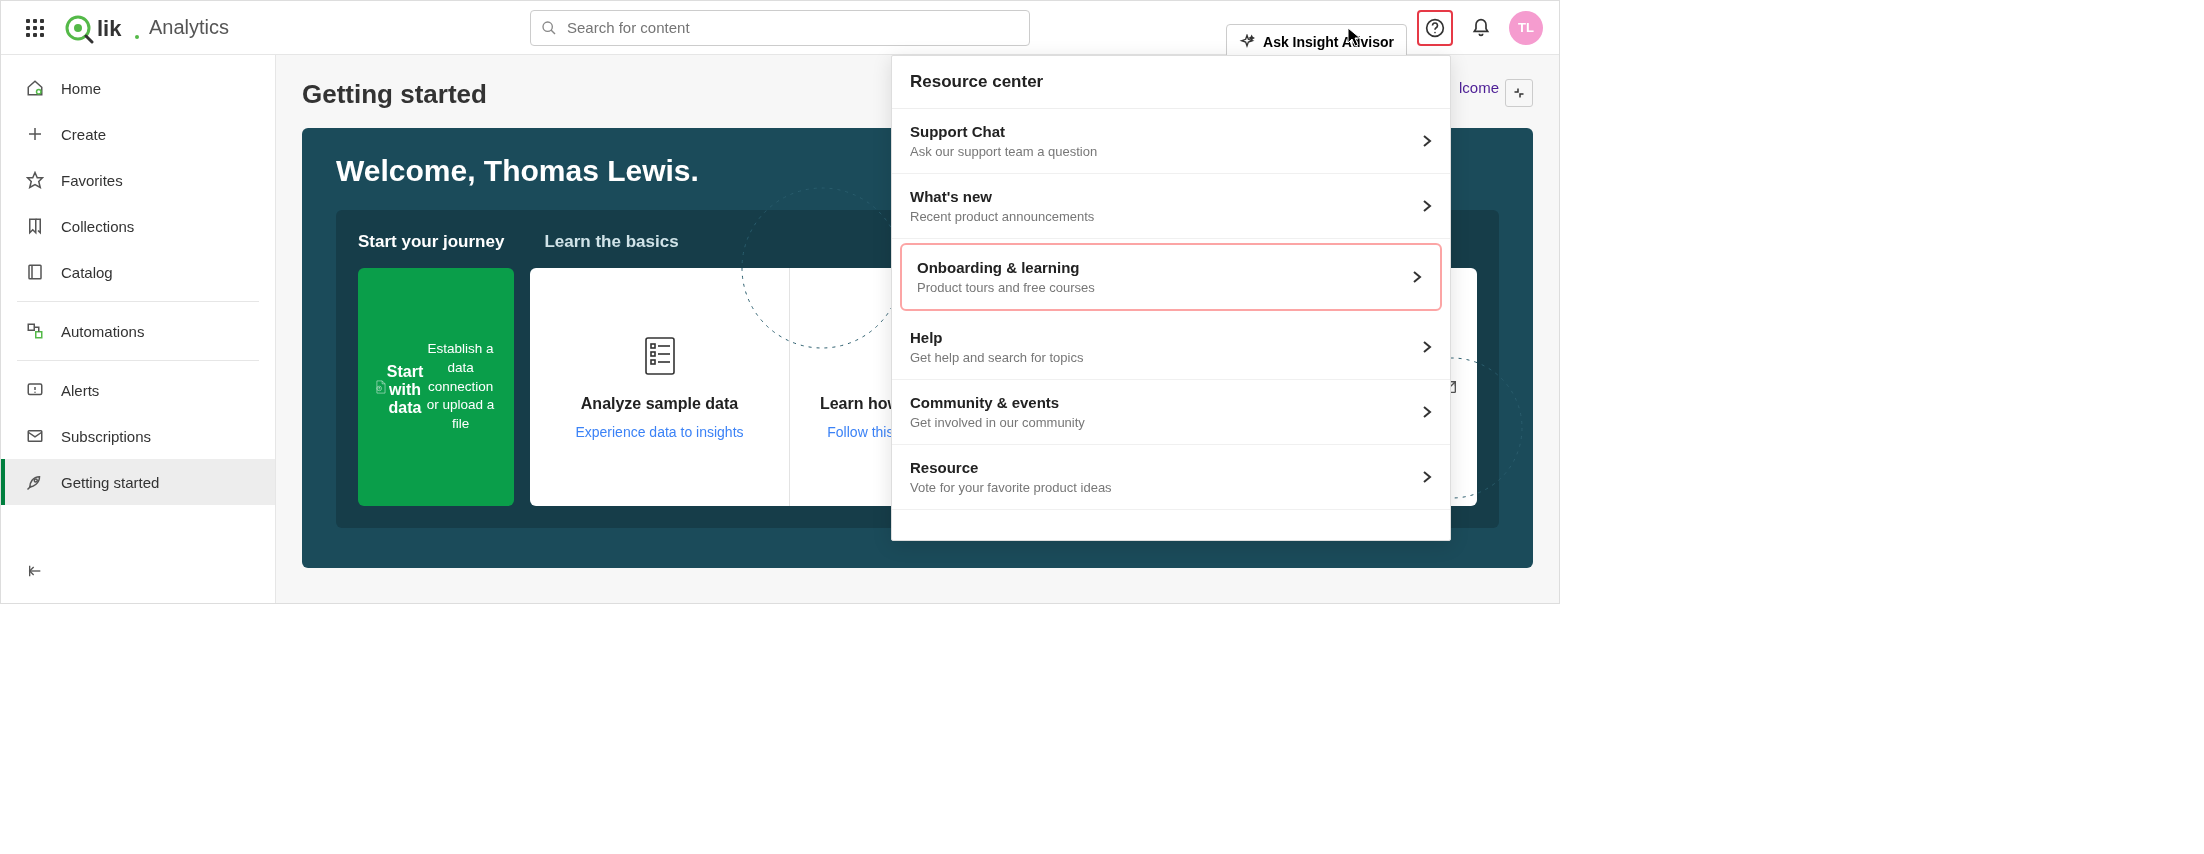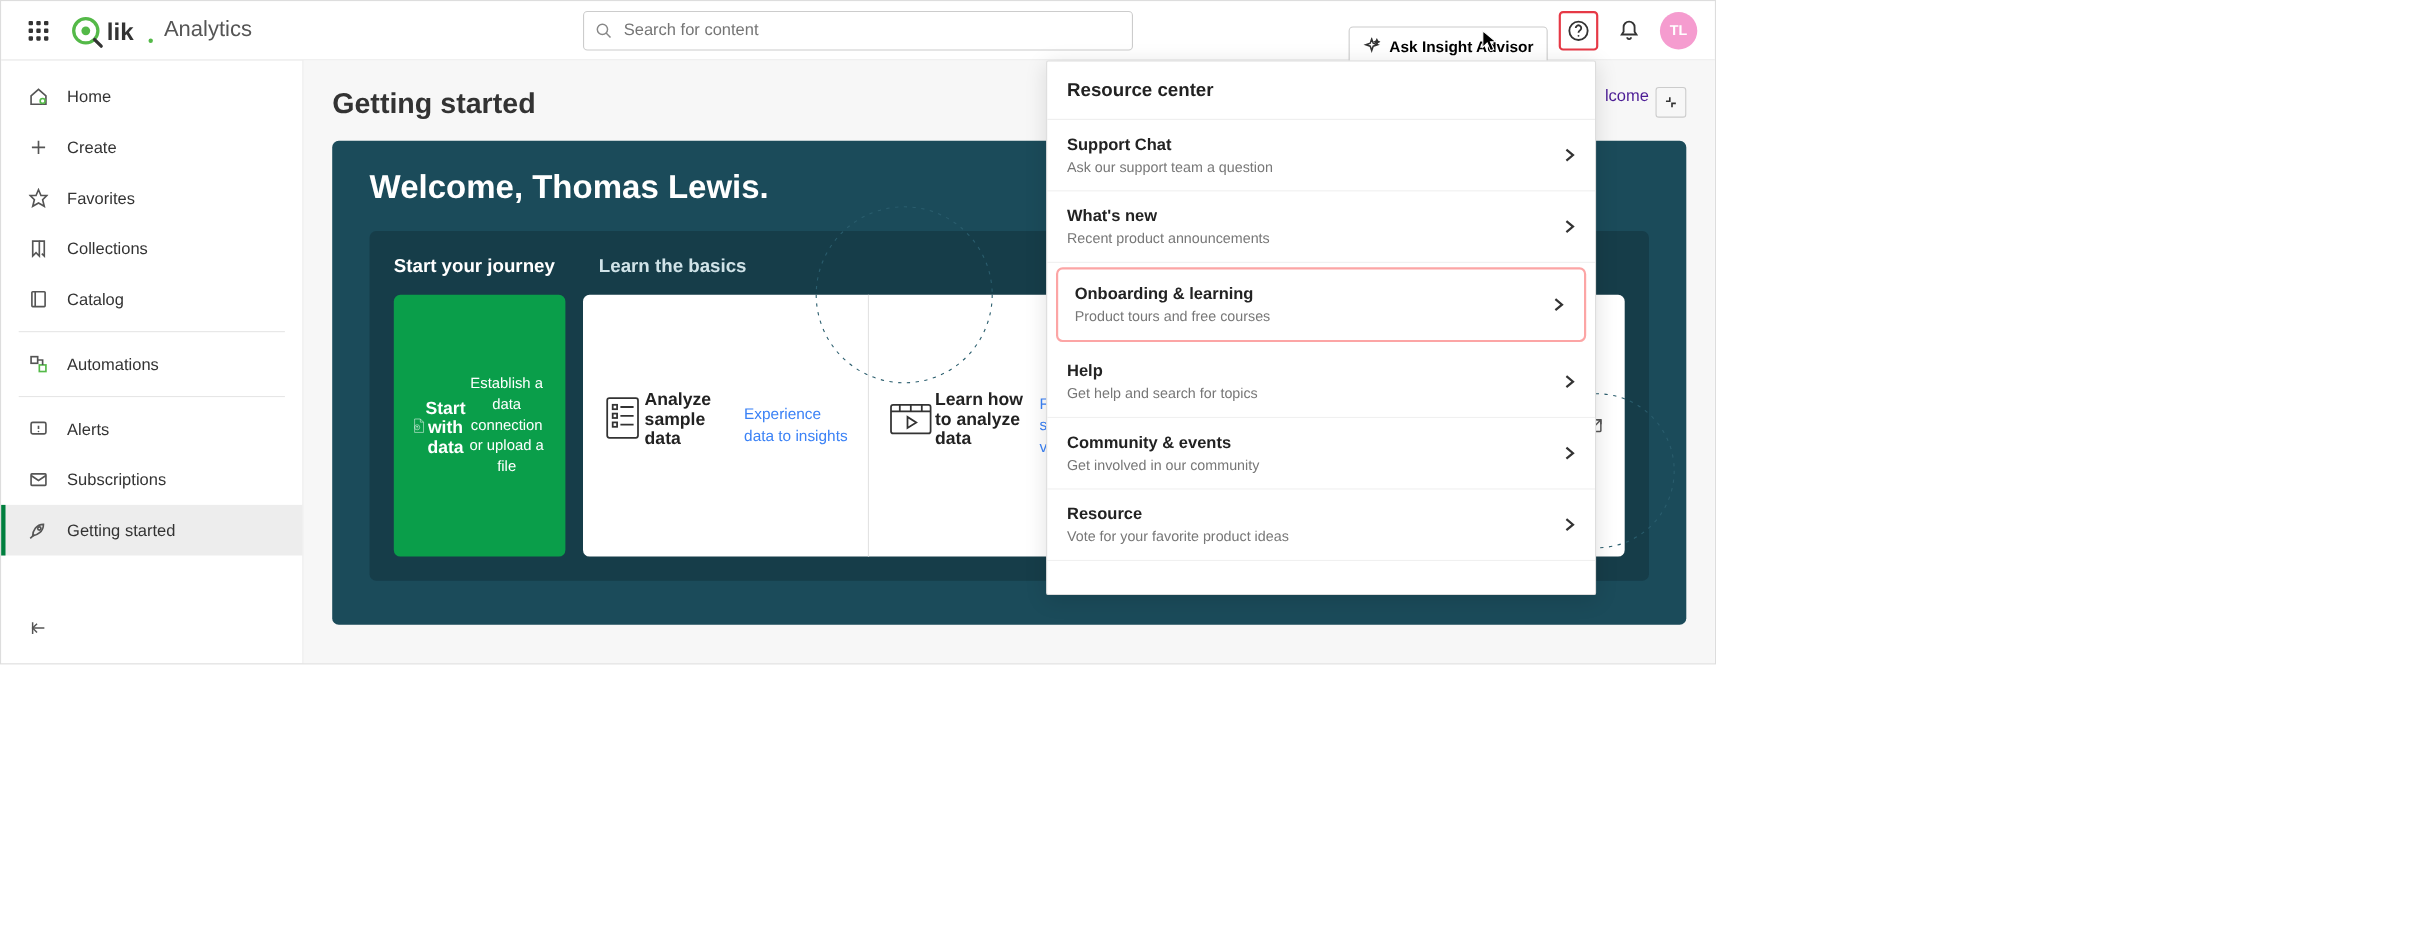--- a/index.html
+++ b/index.html
@@ -39,28 +39,28 @@
   .hero-bgdeco { position:absolute; inset:0; pointer-events:none; }
   .hero h1 { color: #fff; font-size: 30px; font-weight: 700; margin-bottom: 22px; }
   .journey-wrap { background: #163d49; border-radius: 6px; padding: 22px; overflow:hidden; }
   .journey-tabs { display: flex; gap: 40px; color: #d0e3e8; font-size: 17px; font-weight: 600; margin-bottom: 16px; }
   .cards { display: flex; gap: 16px; }
   .card { border-radius: 6px; text-align: center; padding: 24px 16px; height: 238px; }
   .card.green { background: #0a9e4a; color: #fff; width: 156px; display:flex; flex-direction:row; align-items:center; justify-content:center; }
   .card.green .ctitle { font-size: 16px; font-weight: 700; margin: 14px 0 8px; }
   .card.green .cdesc { font-size: 13.5px; line-height: 1.4; }
   .white-cards { background: #fff; border-radius: 6px; display: flex; flex: 1; }
-  .wcard { flex: 1; padding: 20px 16px; display:flex; flex-direction:row; align-items:center; justify-content:center; text-align:left; }
+  .wcard { flex: 1; padding: 20px 16px; display:flex; flex-direction:column; align-items:center; justify-content:center; text-align:center; }
   .wcard + .wcard { border-left: 1px solid #e3e3e3; }
   .wcard .icn { height: 50px; display:flex; align-items:center; justify-content:center; margin-bottom: 14px; color:#333; }
   .wcard .ctitle { font-size: 16px; font-weight: 700; color: #222; margin-bottom: 10px; }
   .wcard .cdesc { font-size: 14px; color: #3b82f6; line-height: 1.4; }
 
   
-  .popover { position: absolute; top: 54px; right: 108px; width: 500px; background: #fff; border: 1px solid #ddd; border-radius: 2px; box-shadow: 0 4px 20px rgba(0,0,0,0.12); z-index: 50; margin-left: 33px; }
+  .popover { position: absolute; top: 54px; right: 108px; width: 560px; background: #fff; border: 1px solid #ddd; border-radius: 2px; box-shadow: 0 4px 20px rgba(0,0,0,0.12); z-index: 50; margin-left: 33px; }
   .popover-header { padding: 16px 18px; font-size: 17px; font-weight: 700; border-bottom: 1px solid #eee; }
   .rc-item { display:flex; align-items:center; justify-content:space-between; padding: 14px 18px; border-bottom: 1px solid #f0f0f0; cursor:pointer; }
   .rc-item .rc-texts { display:flex; flex-direction:column; gap:4px; }
   .rc-item .rc-title { font-size: 15px; font-weight: 700; color: #222; }
   .rc-item .rc-sub { font-size: 13px; color: #777; }
   .rc-item.highlighted { border: 2px solid #fca5a5; border-radius: 6px; margin: 4px 8px; padding-left: 15px; }
 
   .cursor-fake { position:absolute; top: 26px; right: 196px; font-size: 16px; pointer-events:none; }
 
   svg { display:block; }

